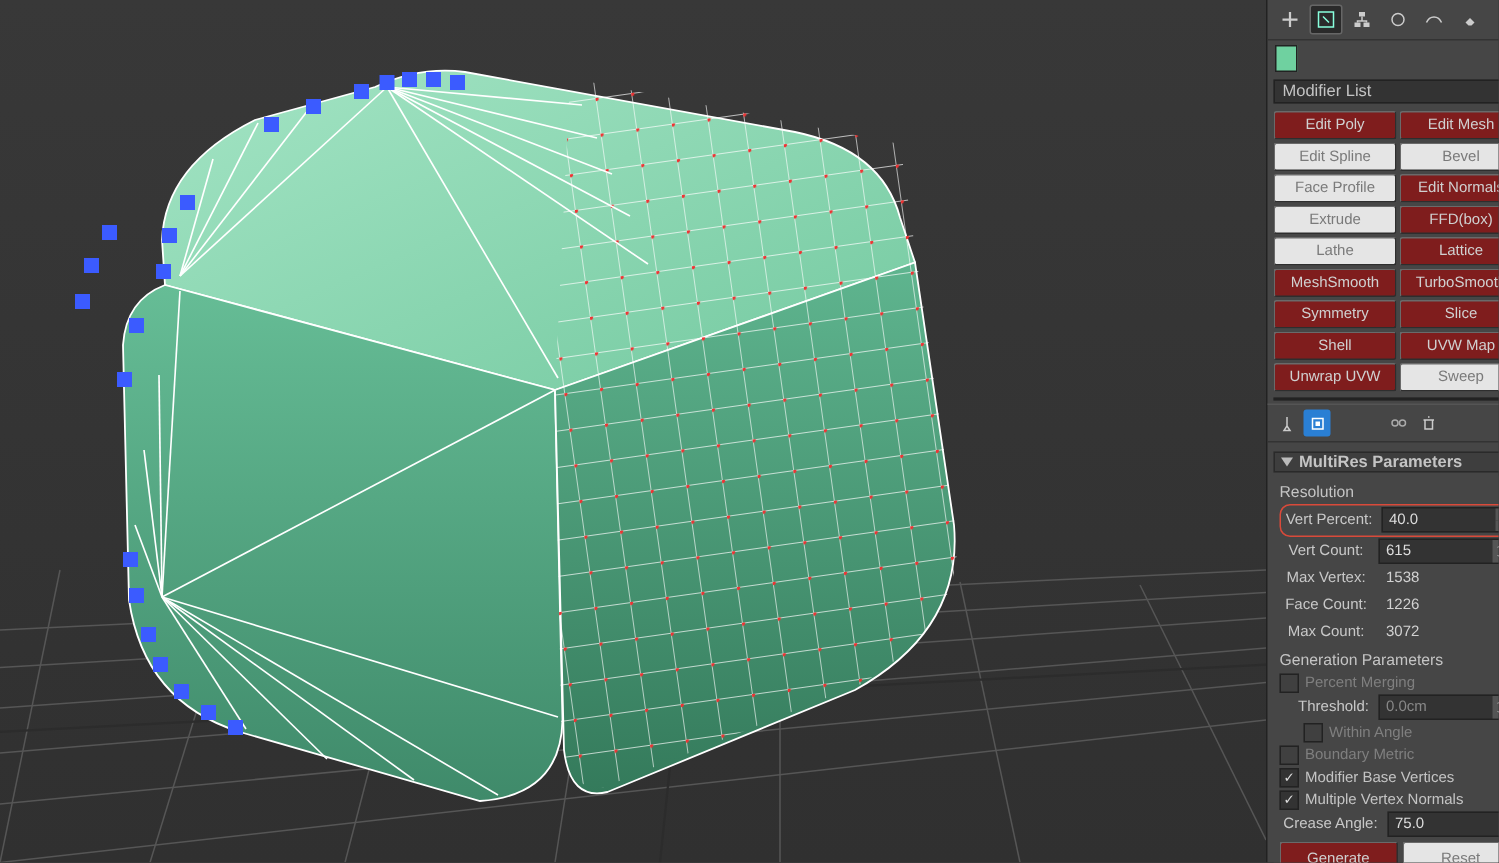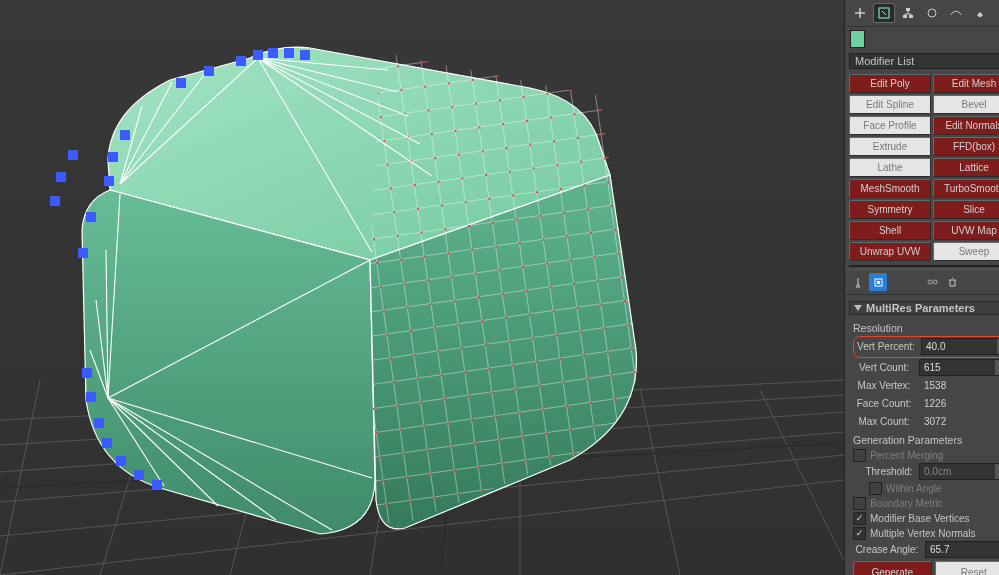--- a/index.html
+++ b/index.html
@@ -339,21 +339,21 @@
             <span class="box">✓</span>
             <span>Modifier Base Vertices</span>
           </div>
     <div class="chk">
             <span class="box">✓</span>
             <span>Multiple Vertex Normals</span>
           </div>
     <div class="field">
             <div class="flab" style="width:68px">Crease Angle:</div>
             <div class="spin">
-              <span>65.7</span>
+              <span>75.0</span>
             </div>
           </div>
     <div class="botbtns">
      <div class="mb">
               <span>Generate</span>
             </div>
      <div class="mb dis">
               <span>Reset</span>
             </div>
     </div>

